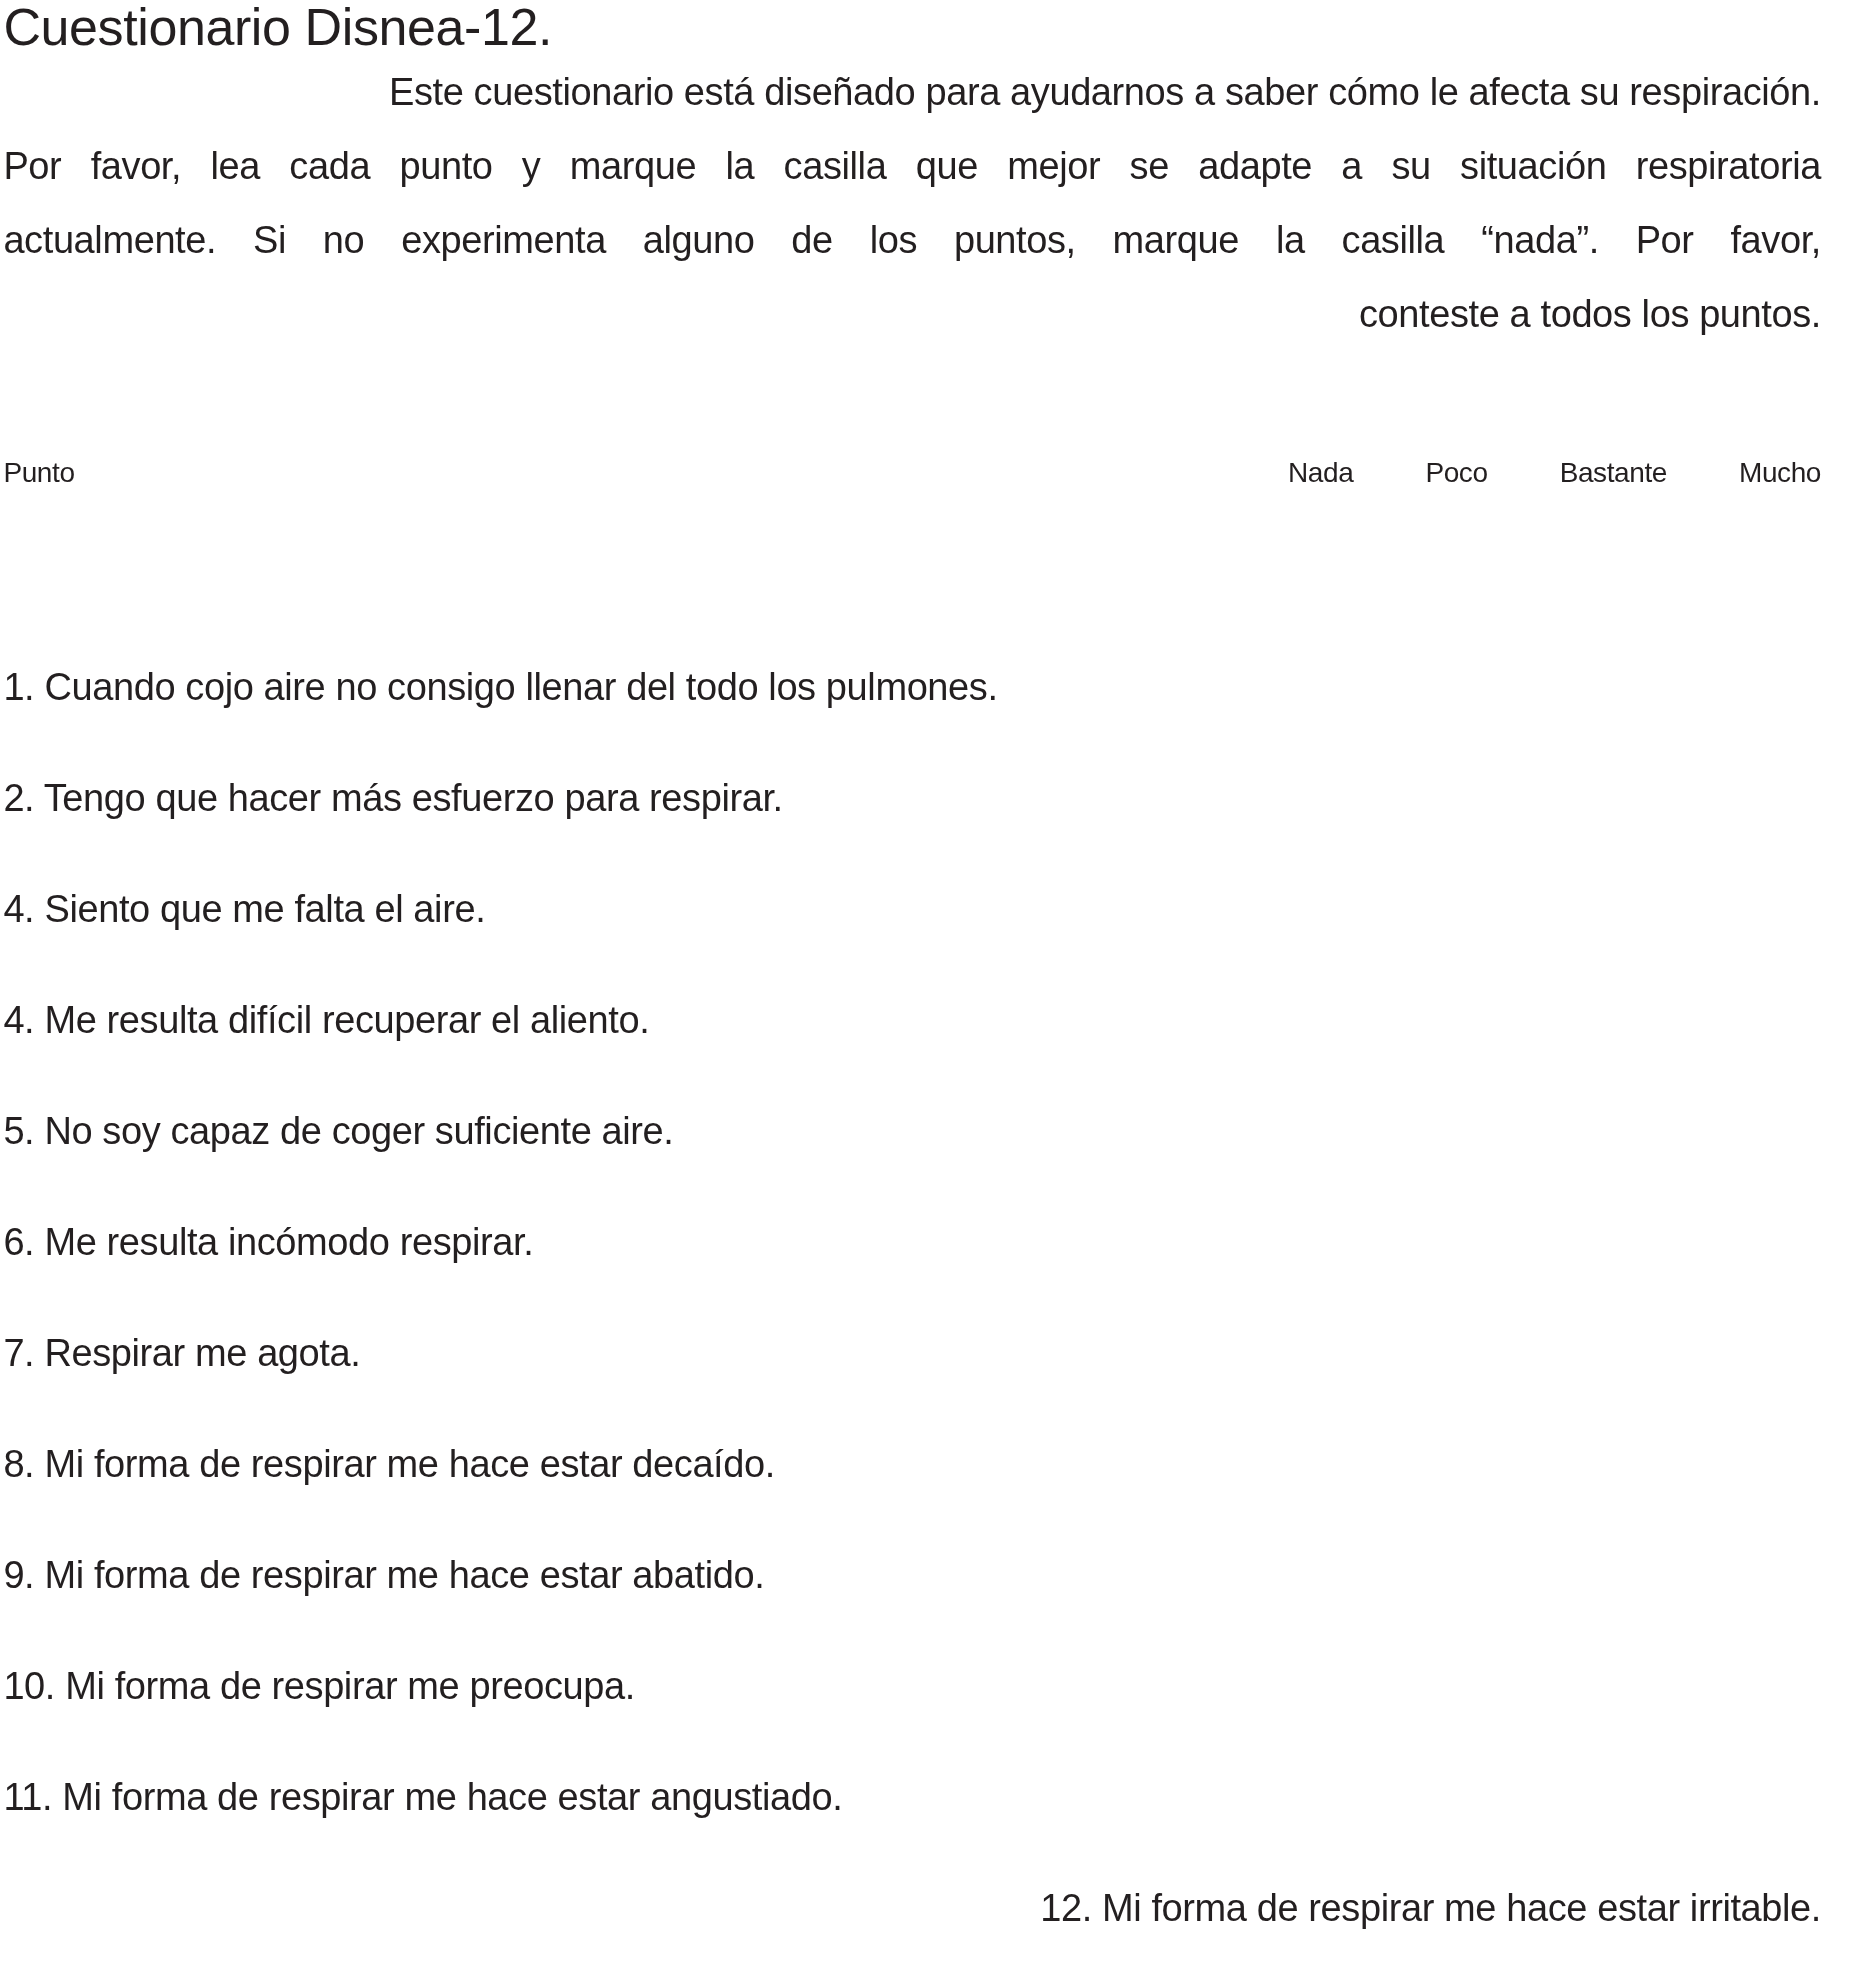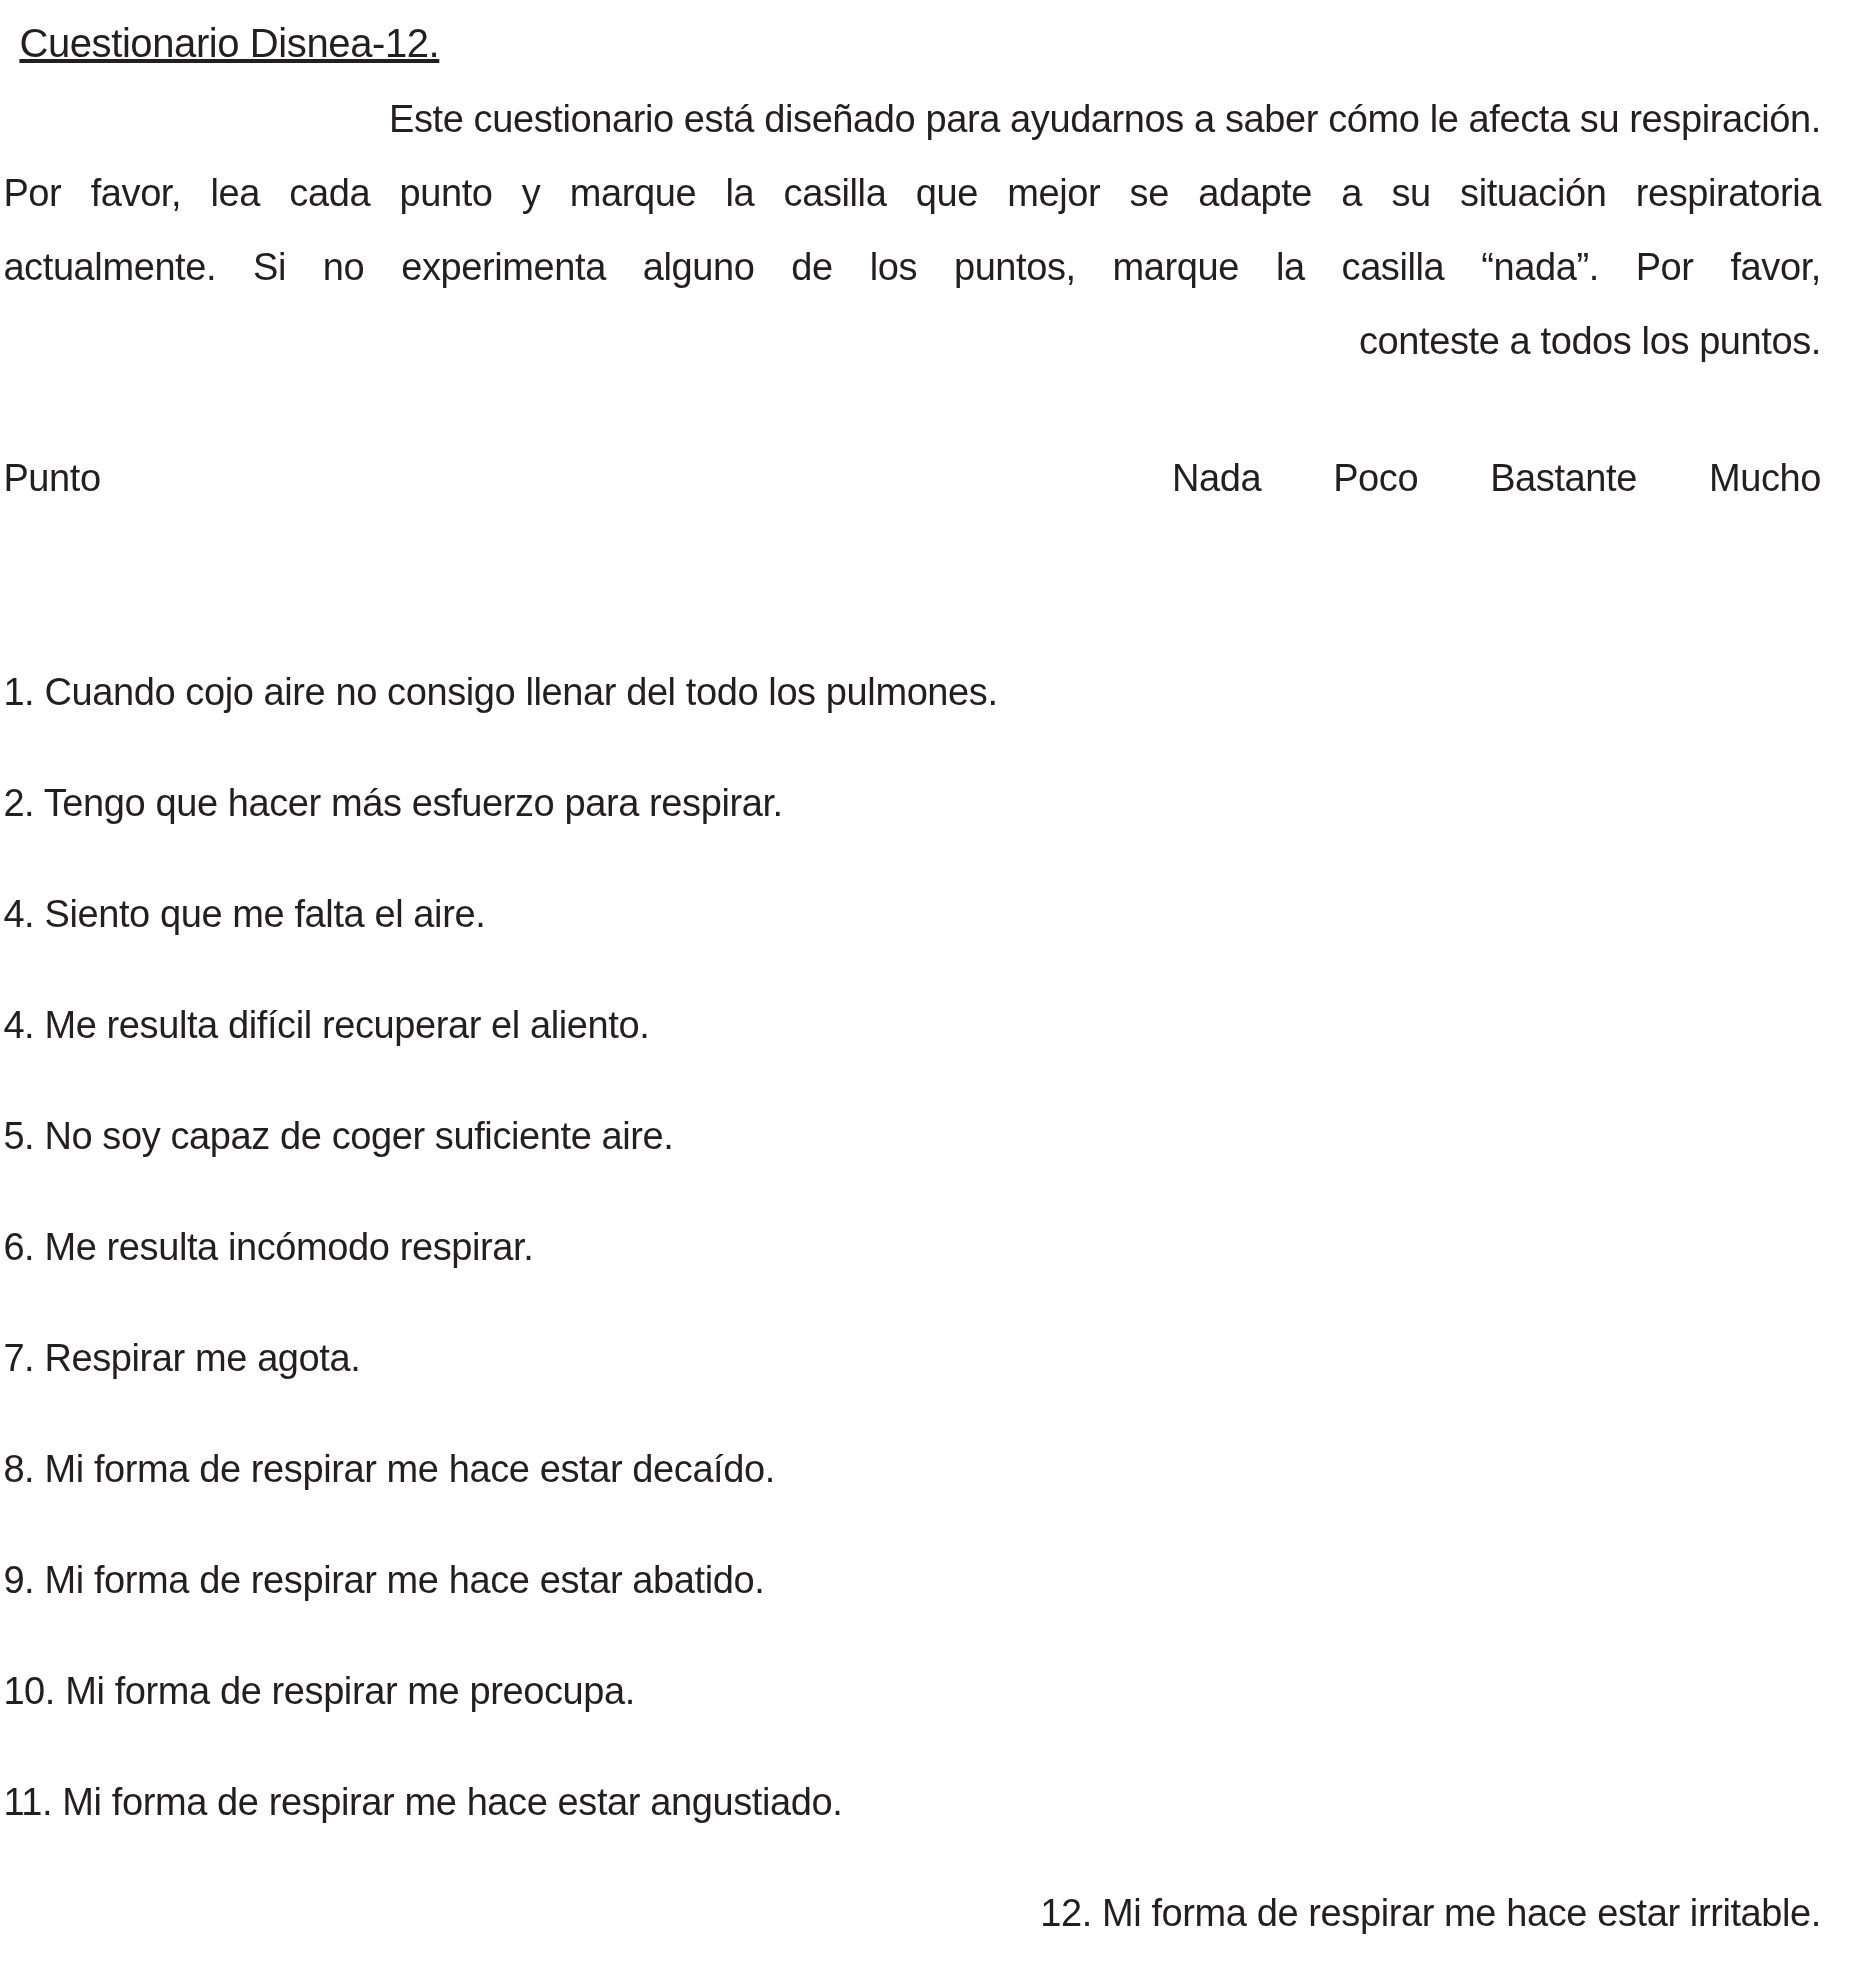--- a/index.html
+++ b/index.html
@@ -16,46 +16,45 @@
     box-sizing: border-box;
     width: 1862px;
     height: 1983px;
     padding: 5.1px 41px 0 3.4px;
     font-family: "Liberation Sans", sans-serif;
     color: #231f20;
     letter-spacing: -0.4px;
     background: #ffffff;
   }
   .title {
-    font-size: 40px;
+    font-size: 52px;
     line-height: 45px;
     font-weight: 400;
-    margin: 16px;
-    text-decoration: underline;
+    margin: 0;
   }
   .intro {
     margin-top: 5.1px;
     font-size: 38px;
     line-height: 74px;
   }
   .intro-line {
     text-align: right;
     white-space: nowrap;
   }
   .intro-line.justified {
     white-space: normal;
     text-align: justify;
     text-align-last: justify;
   }
   .header-row {
     display: flex;
     align-items: baseline;
-    font-size: 38px;
+    font-size: 28px;
     line-height: 48px;
-    margin-top: 76px;
+    margin-top: 98px;
   }
   .header-options {
     margin-left: auto;
     display: flex;
     gap: 72px;
     justify-content: flex-end;
   }
   .items {
     margin-top: 166px;
   }

